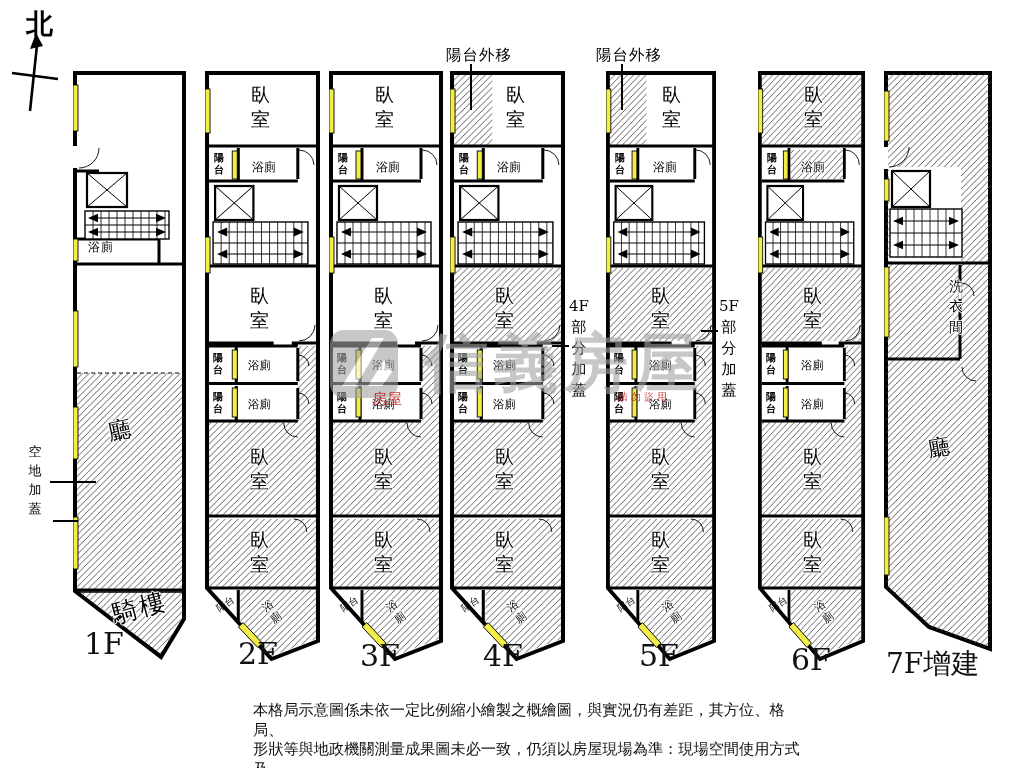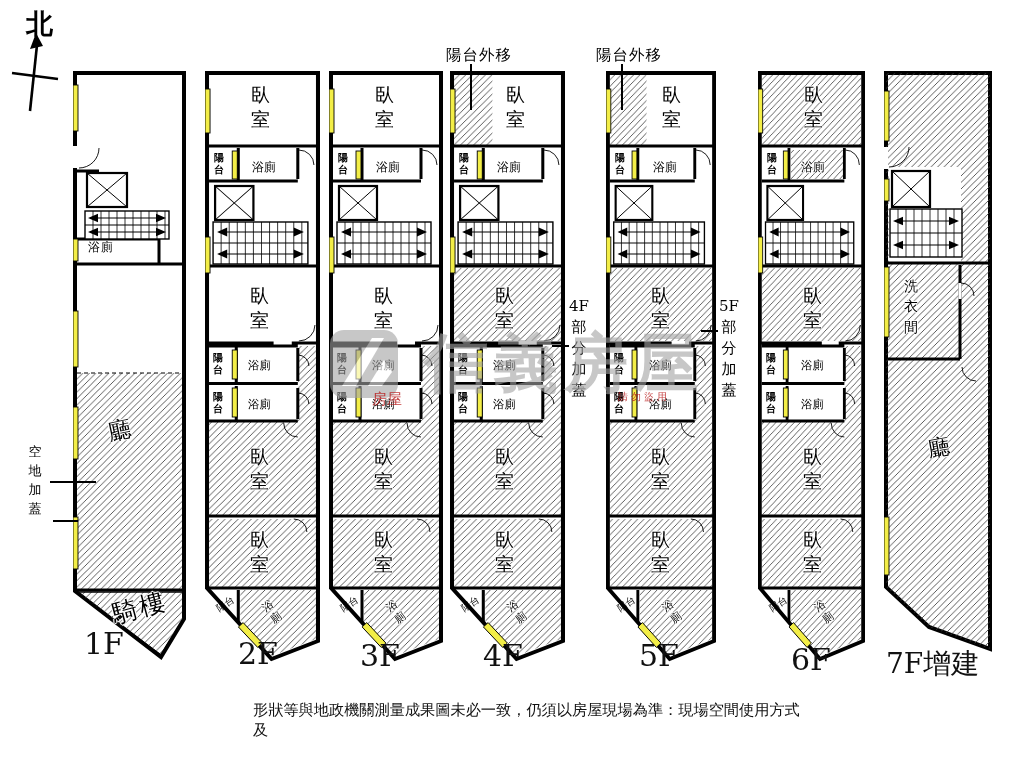--- a/index.html
+++ b/index.html
@@ -379,21 +379,21 @@
   <div class="lb vw" style="left:765px;top:352px;width:12px;font-size:10px;line-height:1.2;font-weight:bold;">陽台</div>
   <div class="lb" style="left:801px;top:358px;font-size:11.5px;">浴廁</div>
   <div class="lb vw" style="left:765px;top:391px;width:12px;font-size:10px;line-height:1.2;font-weight:bold;">陽台</div>
   <div class="lb" style="left:801px;top:397px;font-size:11.5px;">浴廁</div>
   <div class="lb vw halo" style="left:802px;top:444px;width:21px;font-size:19px;">臥室</div>
   <div class="lb vw halo" style="left:802px;top:527px;width:21px;font-size:19px;">臥室</div>
   <div class="lb" style="left:769px;top:598px;font-size:9.5px;transform:rotate(-33deg);">陽台</div>
   <div class="lb vw halo" style="left:818px;top:598px;width:13px;font-size:11px;transform:rotate(-36deg);">浴廁</div>
   <div class="lb flabel" style="left:791px;top:640px;text-align:center;">6F</div>
 
-  <div class="lb vw halo" style="left:903px;top:276px;width:16px;font-size:14px;line-height:1.45;">洗衣間</div>
+  <div class="lb vw halo" style="left:948px;top:276px;width:16px;font-size:14px;line-height:1.45;">洗衣間</div>
   <div class="lb halo" style="left:928px;top:434px;font-size:22px;transform:rotate(-10deg);">廳</div>
   <div class="lb flabel" style="left:886px;top:646px;font-size:28px;">7F增建</div>
 
   <div class="ann" style="left:446px;top:45px;font-size:15.5px;letter-spacing:1px;">陽台外移</div>
   <div class="vl" style="left:470px;top:64px;height:46px;"></div>
   <div class="ann" style="left:596px;top:45px;font-size:15.5px;letter-spacing:1px;">陽台外移</div>
   <div class="vl" style="left:621px;top:64px;height:46px;"></div>
   <div class="ann vw" style="left:569px;top:296px;width:20px;font-size:15px;line-height:1.4;">4F部分加蓋</div>
   <div class="hl" style="left:552px;top:345px;width:17px;"></div>
   <div class="ann vw" style="left:719px;top:296px;width:20px;font-size:15px;line-height:1.4;">5F部分加蓋</div>
@@ -404,17 +404,18 @@
       <rect x="4" y="4" width="68" height="68" rx="14" fill="#a3a3a3"></rect>
       <path d="M16,60 L46,12 L58,12 L30,60 Z" fill="#fff"></path>
       <path d="M42,60 L58,34 L66,46 L56,60 Z" fill="#fff"></path>
     </svg>
     <span id="wm-text">信義房屋</span>
   </div>
   <div class="wm-frag" style="left:372px;top:390px;font-size:15px;">房屋</div>
   <div class="wm-frag" style="left:618px;top:390px;font-size:10px;letter-spacing:3px;">請勿盜用</div>
 
   <div id="disc">
+    <div>本格局示意圖係未依一定比例縮小繪製之概繪圖，與實況仍有差距，其方位、格局、</div>
     <div>形狀等與地政機關測量成果圖未必一致，仍須以房屋現場為準：現場空間使用方式及</div>
 
   </div>
 
 </div>
 
 </body></html>

